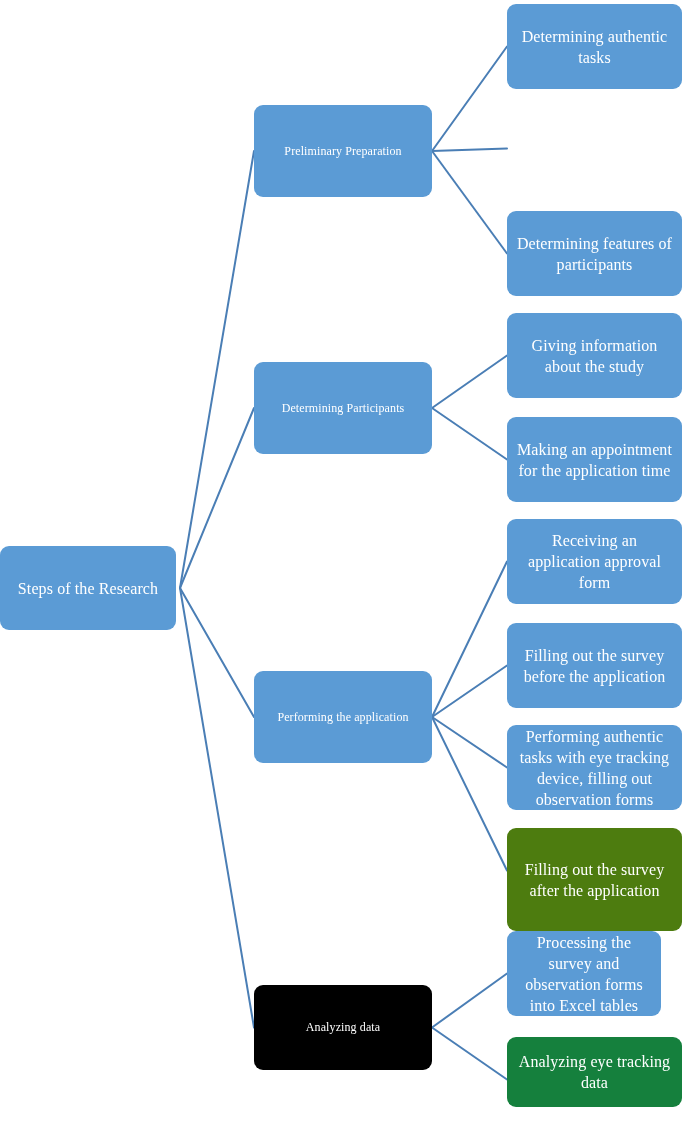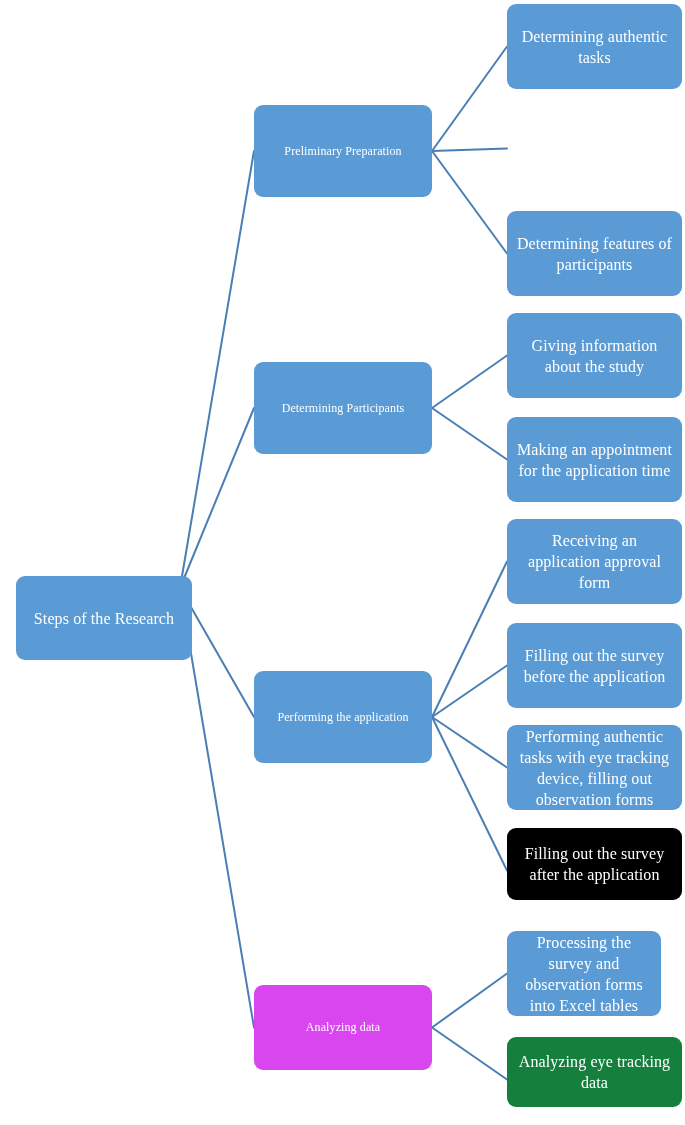--- a/index.html
+++ b/index.html
@@ -64,21 +64,21 @@
       <line x1="432" y1="408" x2="507" y2="459.5" stroke="#4A7EB5" stroke-width="2" stroke-linecap="round"></line>
       <line x1="180" y1="588" x2="254" y2="717" stroke="#4A7EB5" stroke-width="2" stroke-linecap="round"></line>
       <line x1="432" y1="717" x2="507" y2="561.5" stroke="#4A7EB5" stroke-width="2" stroke-linecap="round"></line>
       <line x1="432" y1="717" x2="507" y2="665.5" stroke="#4A7EB5" stroke-width="2" stroke-linecap="round"></line>
       <line x1="432" y1="717" x2="507" y2="767.5" stroke="#4A7EB5" stroke-width="2" stroke-linecap="round"></line>
       <line x1="432" y1="717" x2="507" y2="870.5" stroke="#4A7EB5" stroke-width="2" stroke-linecap="round"></line>
       <line x1="180" y1="588" x2="254" y2="1027.5" stroke="#4A7EB5" stroke-width="2" stroke-linecap="round"></line>
       <line x1="432" y1="1027.5" x2="507" y2="973.5" stroke="#4A7EB5" stroke-width="2" stroke-linecap="round"></line>
       <line x1="432" y1="1027.5" x2="507" y2="1079.5" stroke="#4A7EB5" stroke-width="2" stroke-linecap="round"></line>
     </svg>
-<div class="node node-root" style="left: 16px; top: 546px; width: 176px; height: 84px; background: rgb(91, 155, 213); color: rgb(255, 255, 255); margin-top: 30px;">
+<div class="node node-root" style="left: 0; top: 546px; width: 176px; height: 84px; background: rgb(91, 155, 213); color: rgb(255, 255, 255);">
       <span>Steps of the Research</span>
     </div>
     <div class="node node-branch" style="left: 254px; top: 105px; width: 178px; height: 92px; background: rgb(91, 155, 213); color: rgb(255, 255, 255);">
       <span>Preliminary Preparation</span>
     </div>
     <div class="node node-leaf" style="left: 507px; top: 4px; width: 175px; height: 85px; background: rgb(91, 155, 213); color: rgb(255, 255, 255);">
       <span>Determining authentic tasks</span>
     </div>
     <div class="node node-leaf" style="left: 507px; top: 211px; width: 175px; height: 85px; background: rgb(91, 155, 213); color: rgb(255, 255, 255);">
       <span>Determining features of participants</span>
@@ -97,24 +97,24 @@
     </div>
     <div class="node node-leaf" style="left: 507px; top: 519px; width: 175px; height: 85px; background: rgb(91, 155, 213); color: rgb(255, 255, 255);">
       <span>Receiving an application approval form</span>
     </div>
     <div class="node node-leaf" style="left: 507px; top: 623px; width: 175px; height: 85px; background: rgb(91, 155, 213); color: rgb(255, 255, 255);">
       <span>Filling out the survey before the application</span>
     </div>
     <div class="node node-leaf" style="left: 507px; top: 725px; width: 175px; height: 85px; background: rgb(91, 155, 213); color: rgb(255, 255, 255);">
       <span>Performing authentic tasks with eye tracking device, filling out observation forms</span>
     </div>
-    <div class="node node-leaf" style="left: 507px; top: 828px; width: 175px; height: 72px; background: #000000; color: rgb(255, 255, 255);">
+    <div class="node node-leaf" style="left: 507px; top: 828px; width: 175px; height: 103px; background: #4d7c0f; color: rgb(255, 255, 255);">
       <span>Filling out the survey after the application</span>
     </div>
-    <div class="node node-branch" style="left: 254px; top: 985px; width: 178px; height: 85px; background: #d946ef; color: rgb(255, 255, 255);">
+    <div class="node node-branch" style="left: 254px; top: 985px; width: 178px; height: 85px; background: #000000; color: rgb(255, 255, 255);">
       <span>Analyzing data</span>
     </div>
     <div class="node node-leaf" style="left: 507px; top: 931px; width: 154px; height: 85px; background: rgb(91, 155, 213); color: rgb(255, 255, 255);">
       <span>Processing the survey and observation forms into Excel tables</span>
     </div>
     <div class="node node-leaf" style="left: 507px; top: 1037px; width: 175px; height: 70px; background: #15803d; color: rgb(255, 255, 255);">
       <span>Analyzing eye tracking data</span>
     </div>
   </div>
 

